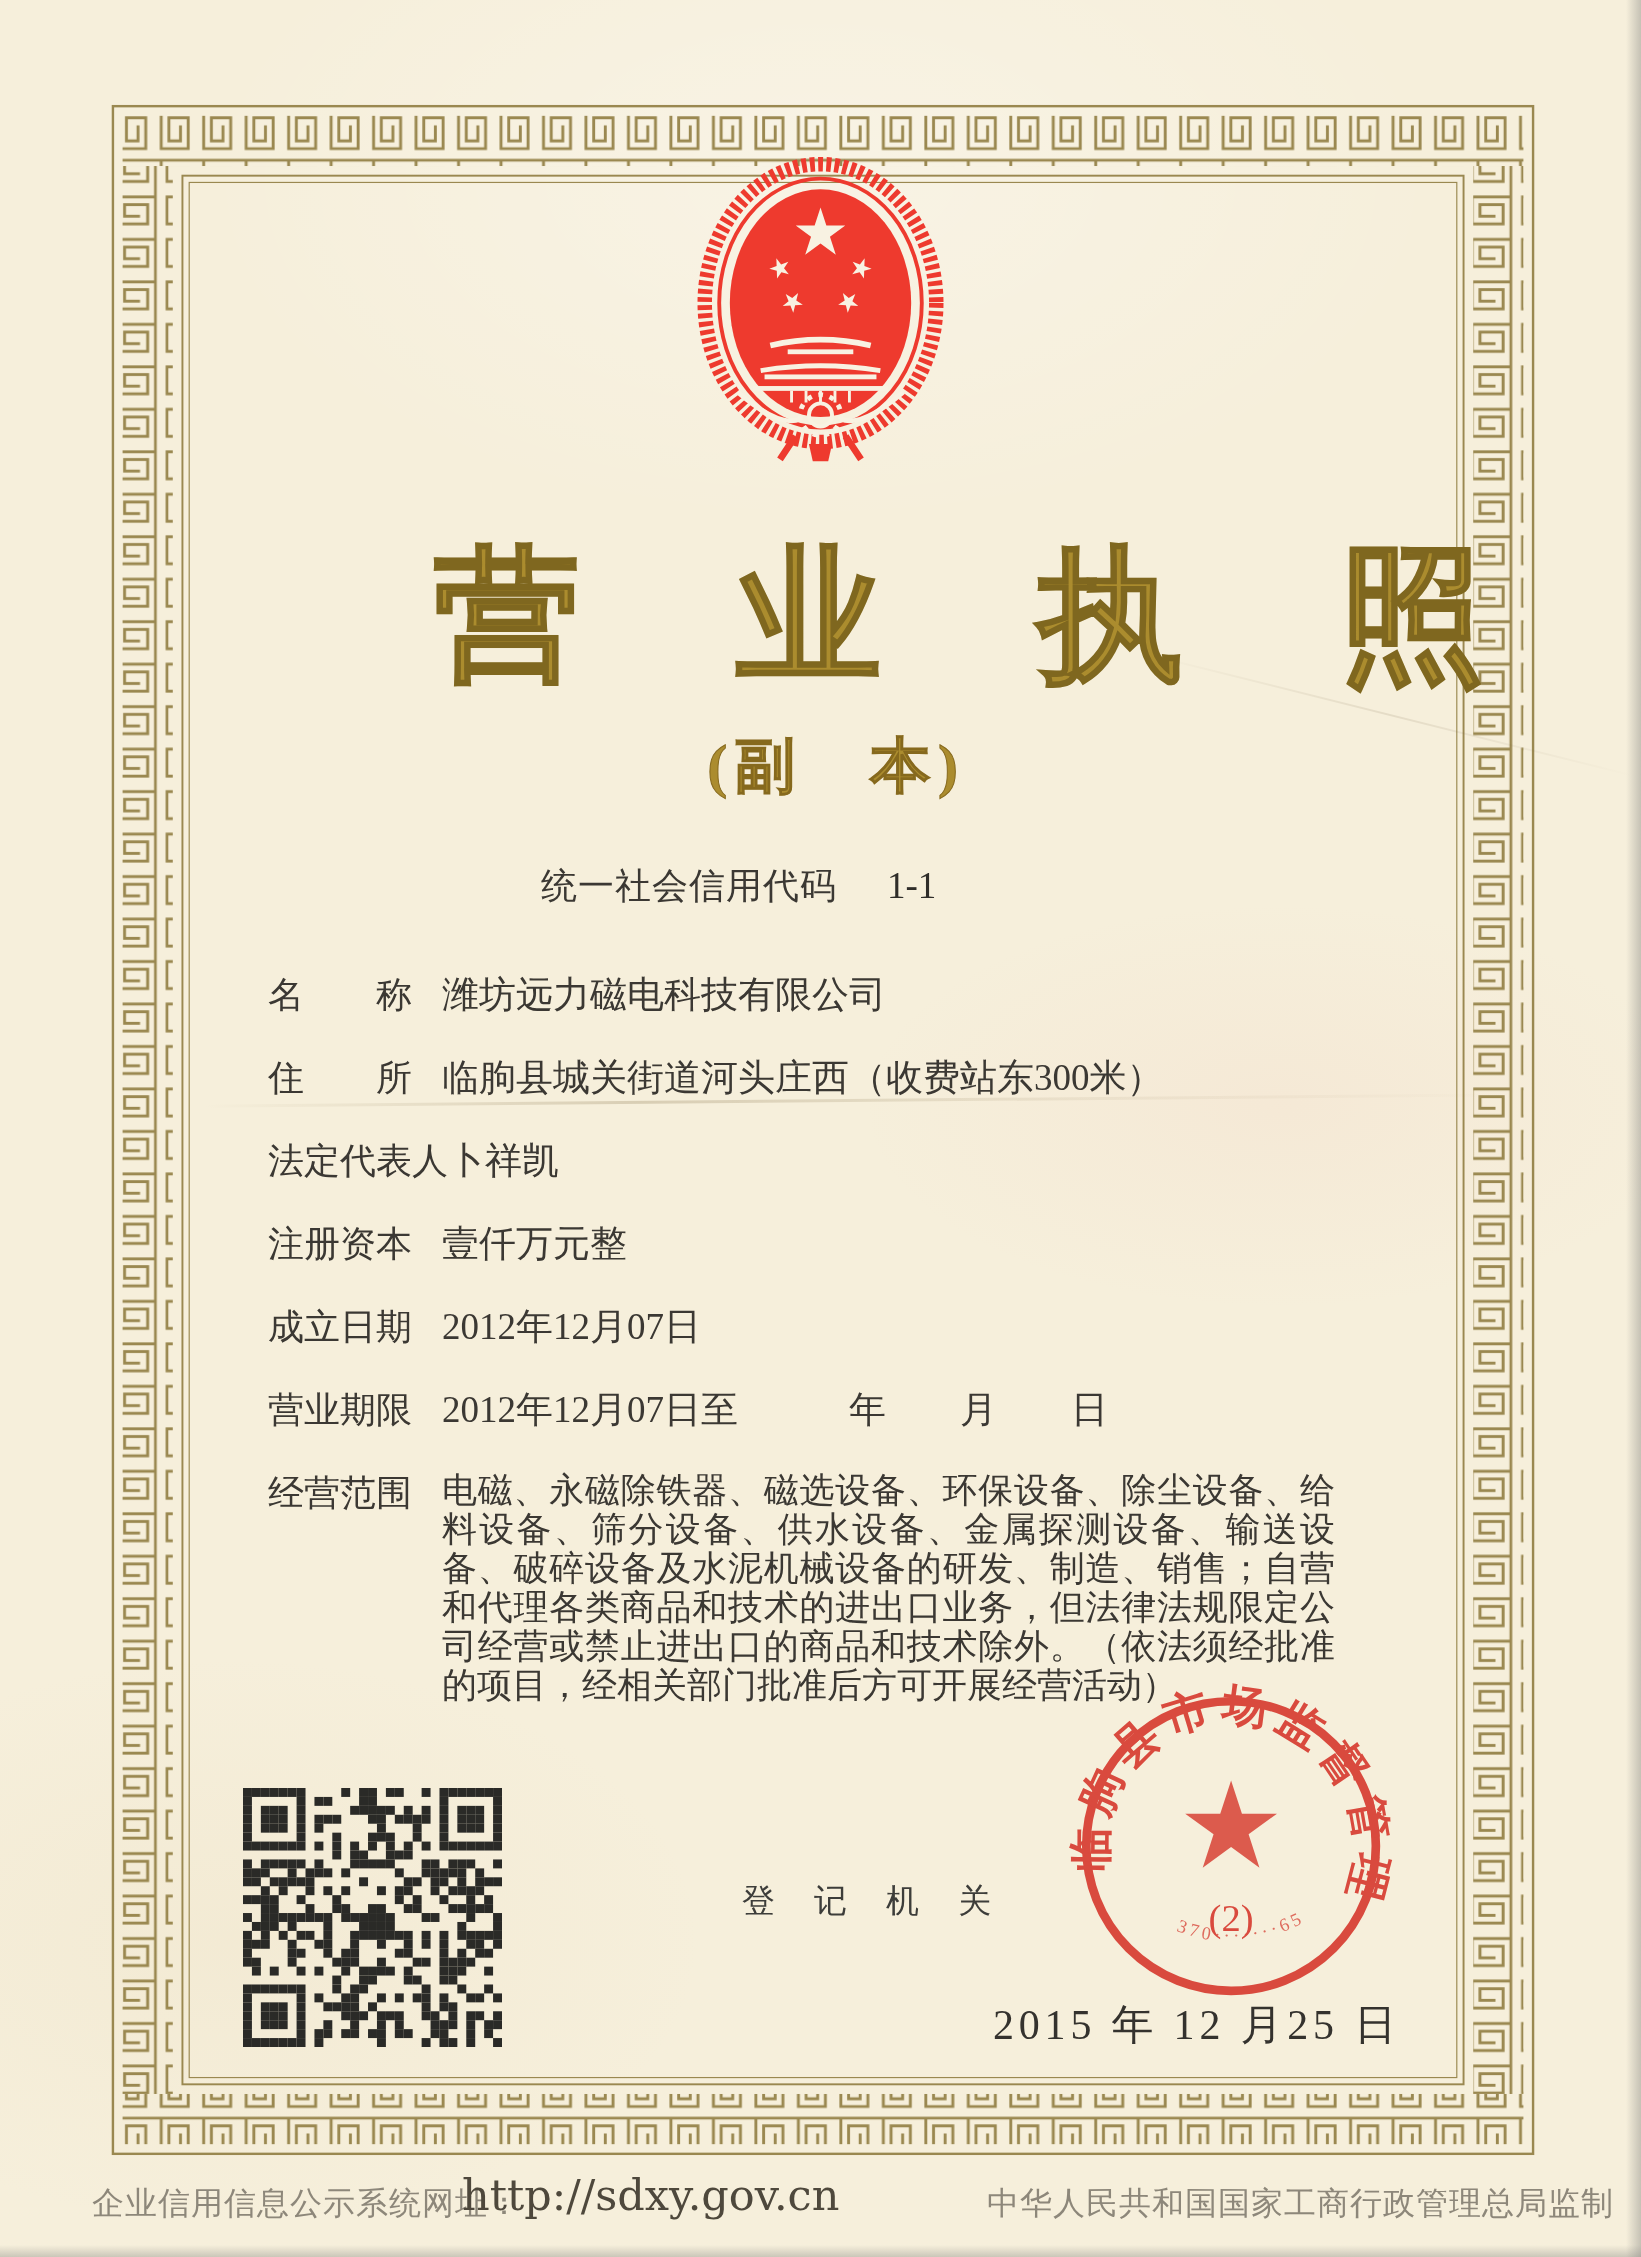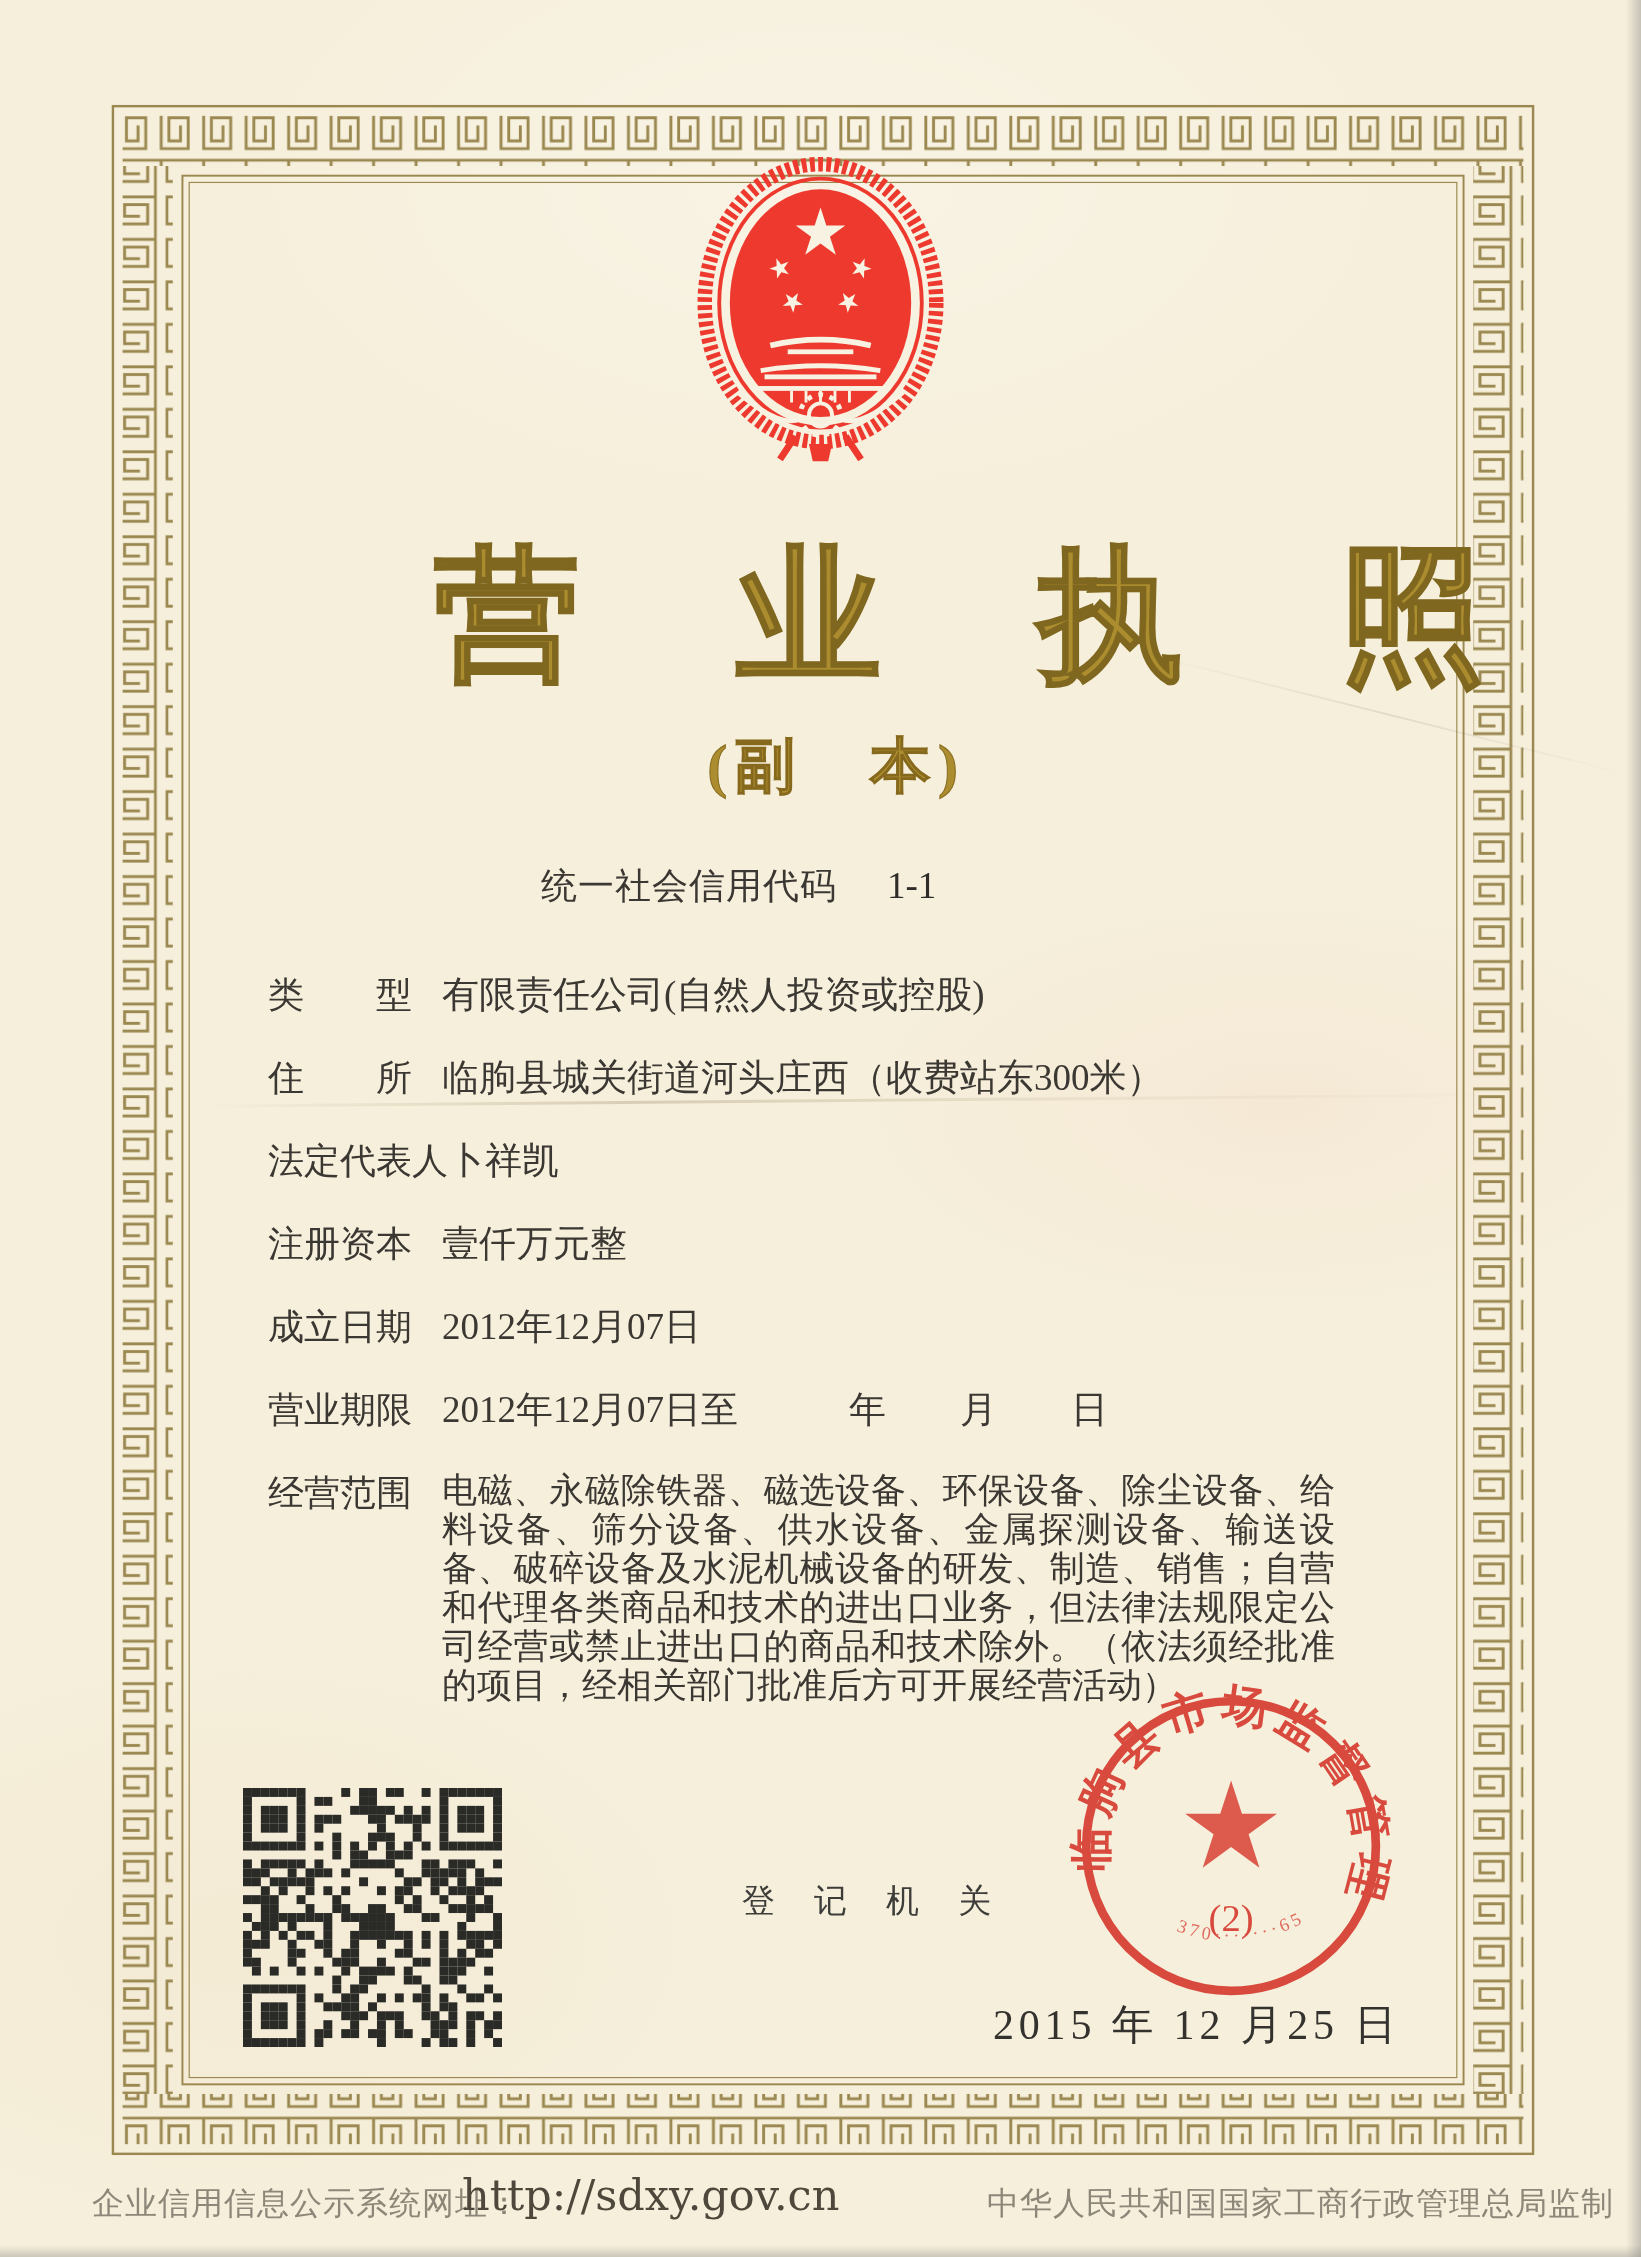--- a/index.html
+++ b/index.html
@@ -109,22 +109,22 @@
   <div class="title">营业执照</div>
   <div class="subtitle">(副　本)</div>
 
   <div class="code-row">
     <span class="code-label">统一社会信用代码</span>
     <span class="page-no">1-1</span>
   </div>
 
   <div class="fields">
     <div class="frow">
-      <span class="flabel">类　　型</span>
-      <span class="fvalue">有限责任公司(自然人投资或控股)</span>
+      <span class="flabel">名　　称</span>
+      <span class="fvalue">潍坊远力磁电科技有限公司</span>
     </div>
     <div class="frow">
       <span class="flabel">住　　所</span>
       <span class="fvalue">临朐县城关街道河头庄西（收费站东300米）</span>
     </div>
     <div class="frow">
       <span class="flabel">法定代表人</span>
       <span class="fvalue">卜祥凯</span>
     </div>
     <div class="frow">

